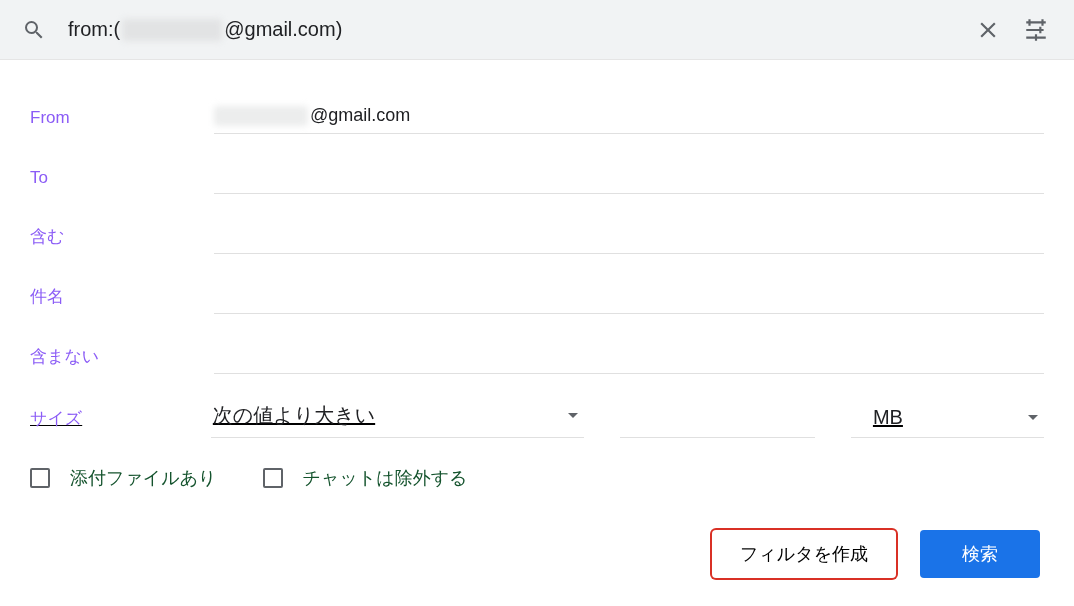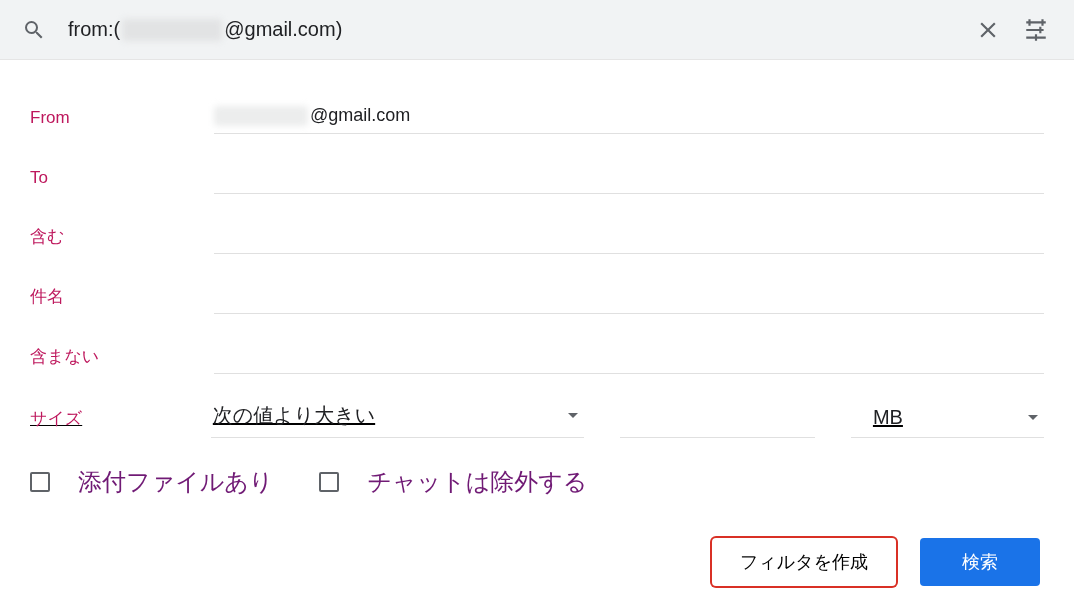--- a/index.html
+++ b/index.html
@@ -60,21 +60,21 @@
   }
   .row {
     display: flex;
     align-items: flex-end;
     min-height: 44px;
     margin-bottom: 16px;
   }
   .label {
     width: 184px;
     font-size: 17px;
-    color: #be185d;
+    color: #8b5cf6;
     padding-bottom: 6px;
   }
   .field {
     flex: 1;
     border-bottom: 1px solid #e0e0e0;
     min-height: 32px;
     display: flex;
     align-items: center;
     font-size: 18px;
     color: #202124;
@@ -142,23 +142,22 @@
     gap: 20px;
     cursor: pointer;
   }
   .checkbox {
     width: 20px;
     height: 20px;
     border: 2px solid #5f6368;
     border-radius: 2px;
   }
   .check-label {
-    font-size: 24px;
-    color: #701a75;
-    margin-left: 8px;
+    font-size: 18px;
+    color: #14532d;
   }
 
   .button-row {
     display: flex;
     justify-content: flex-end;
     gap: 24px;
     padding-right: 4px;
   }
   .btn {
     height: 48px;

